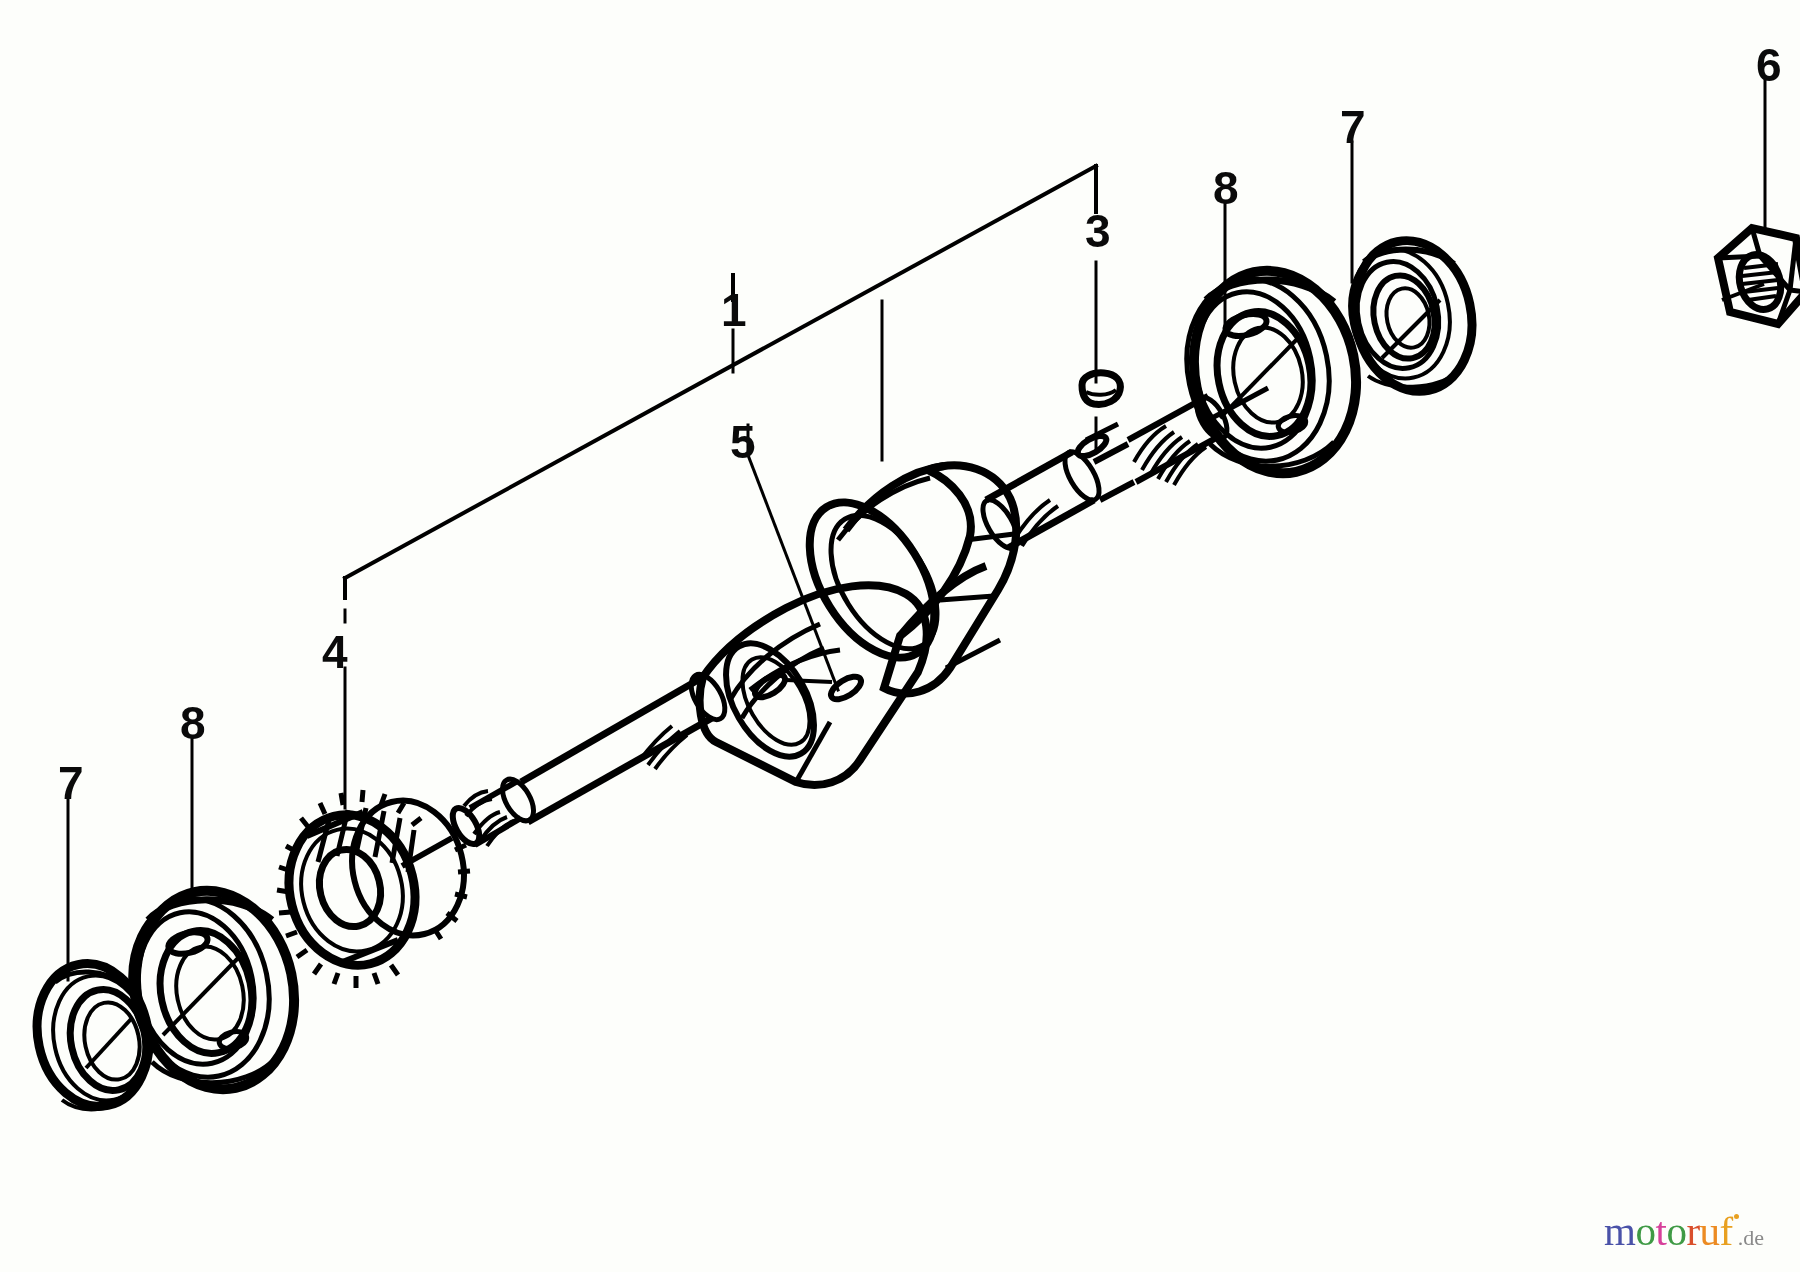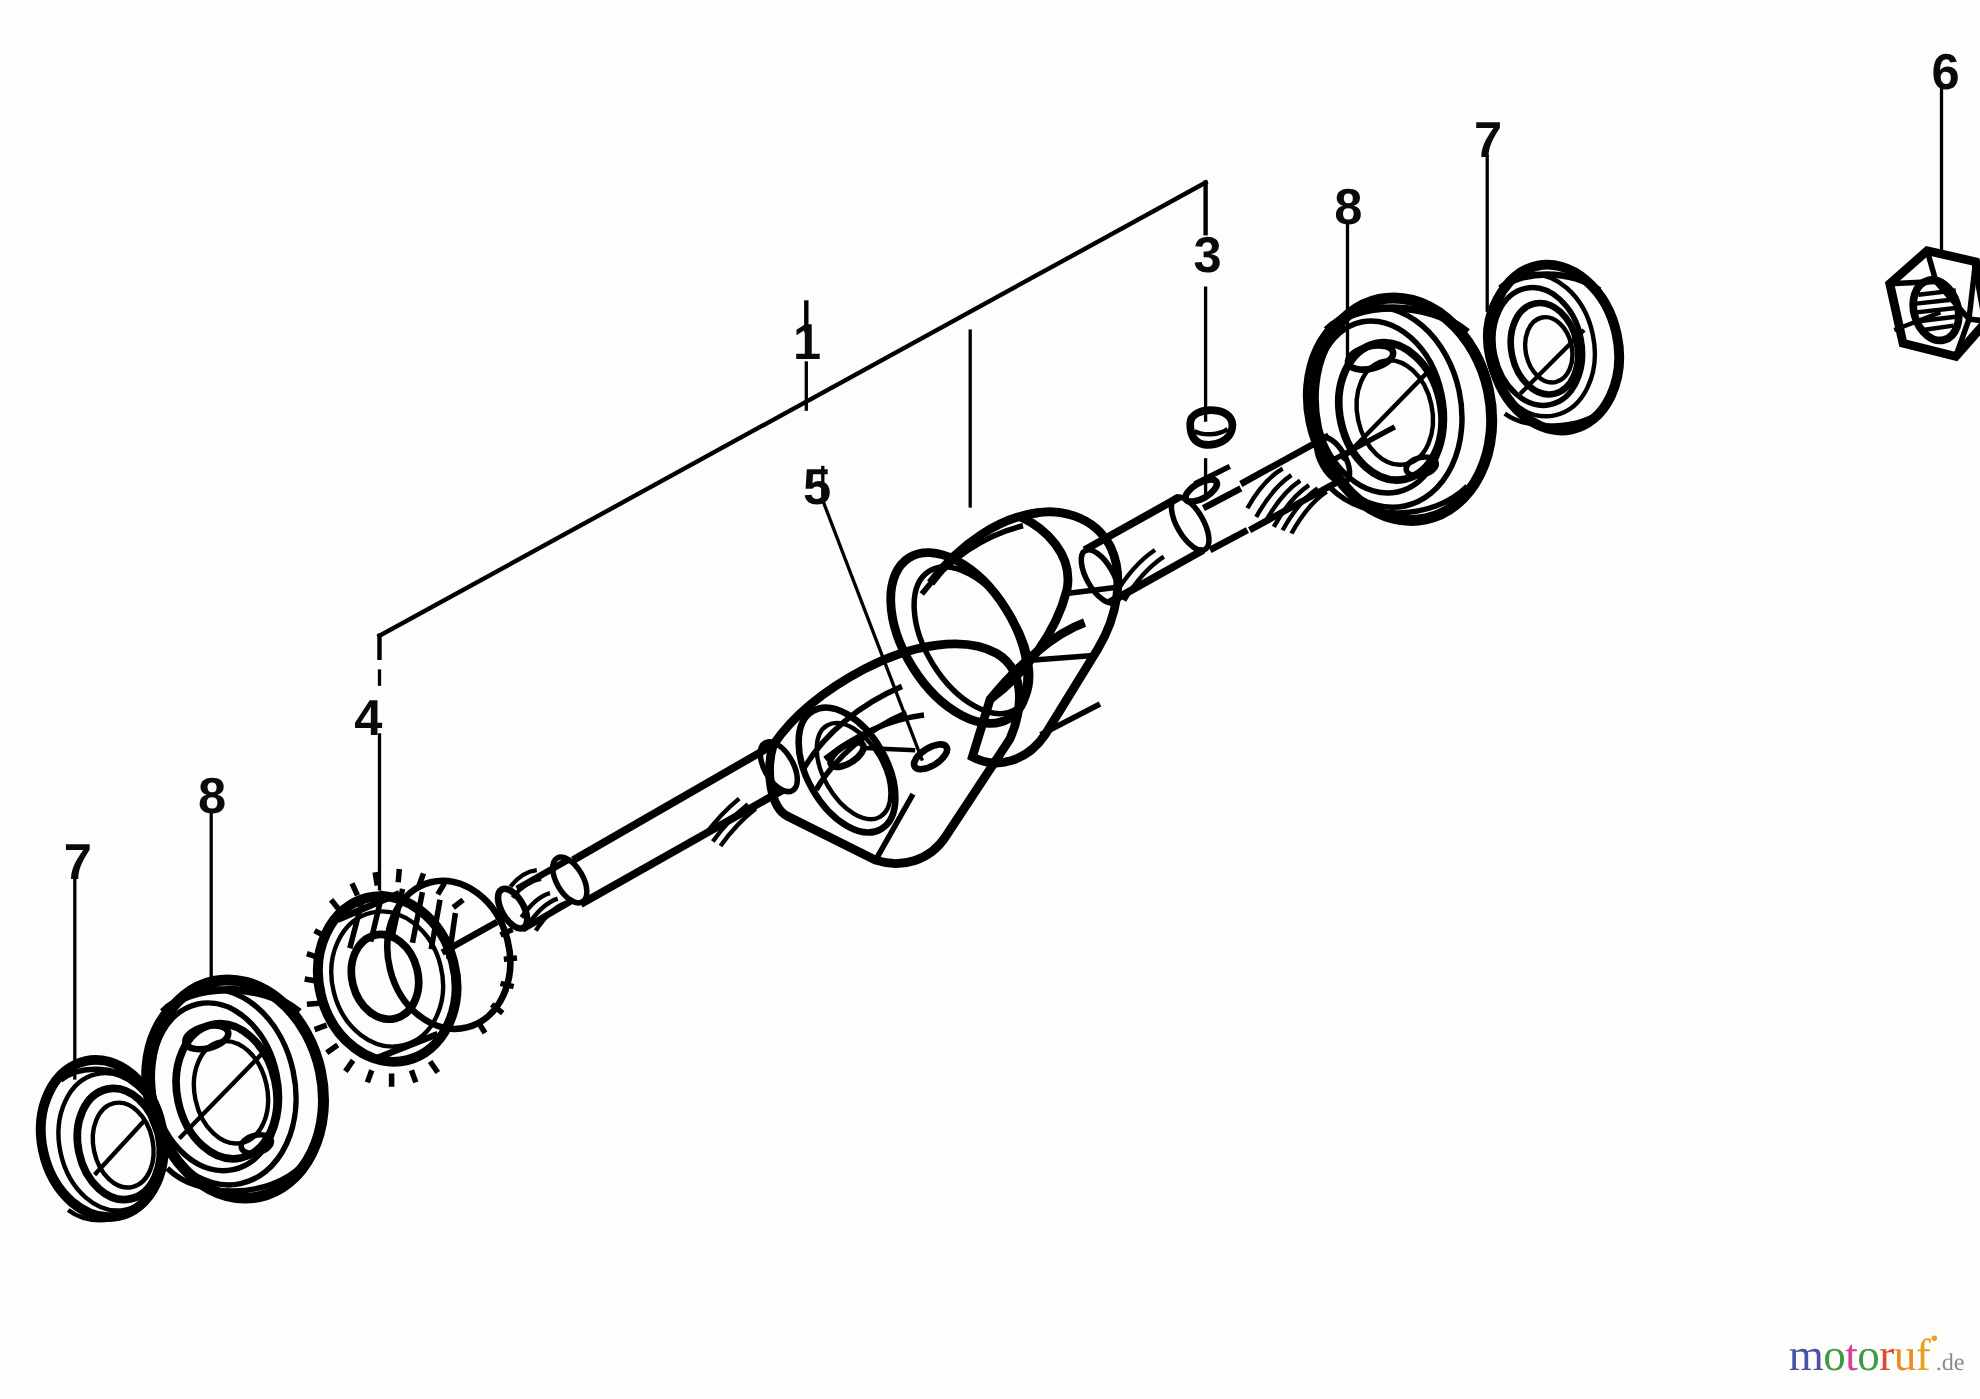--- a/index.html
+++ b/index.html
@@ -31,21 +31,21 @@
     font-weight: bold;
     font-size: 46px;
     line-height: 46px;
     color: #0a0a0a;
     letter-spacing: -0.5px;
     user-select: none;
     white-space: nowrap;
   }
   #watermark {
     position: absolute;
-    right: 14px;
+    right: 36px;
     bottom: 14px;
     font-family: "Liberation Serif", serif;
     font-size: 41px;
     line-height: 41px;
     letter-spacing: -0.5px;
     user-select: none;
     white-space: nowrap;
   }
   #watermark .wm-ch { display: inline-block; }
   #watermark .wm-tld {

